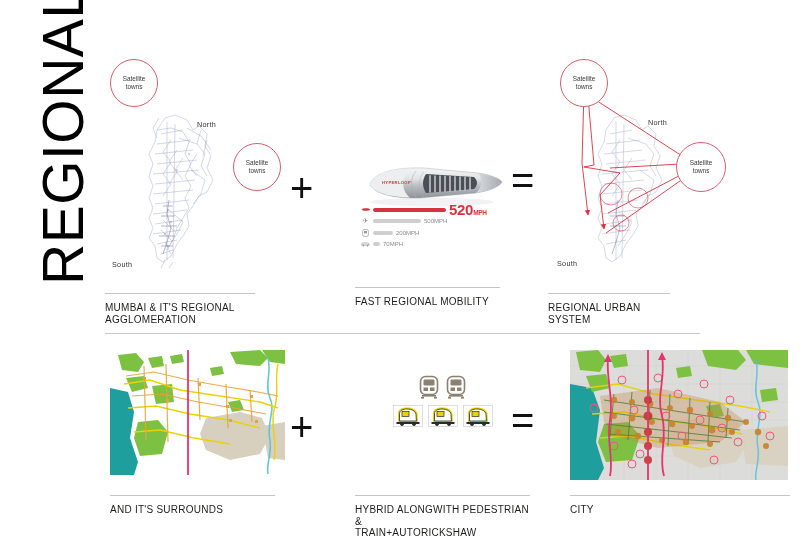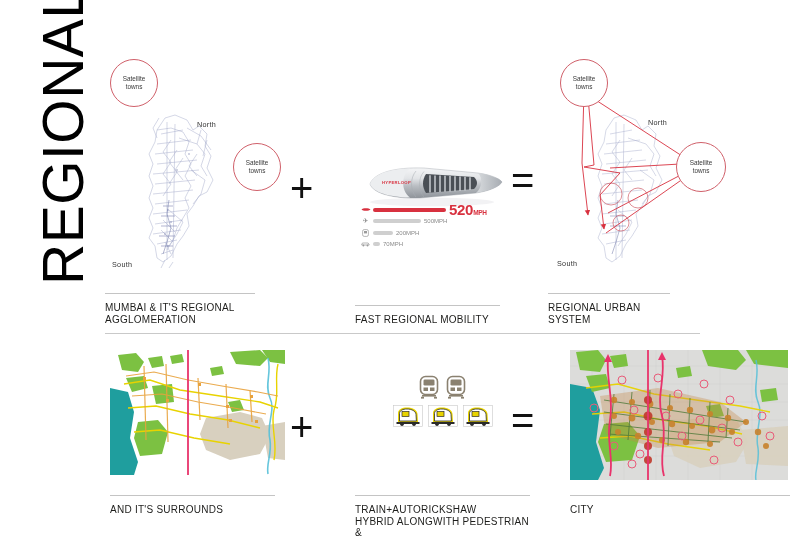--- a/index.html
+++ b/index.html
@@ -236,21 +236,21 @@
             <circle cx="6.5" cy="4.5" r="0.9" fill="#9a9a9a"></circle>
           </svg>
         </div>
         <div class="sp-bar" style="width:7px;background:#cfcfcf;"></div>
         <div class="sp-val">
           <span>70</span><span>MPH</span>
         </div>
       </div>
     </div>
 
-    <div style="position:absolute;left:0;top:250px;width:145px;">
+    <div style="position:absolute;left:0;top:232px;width:145px;">
       <div class="cap-rule"></div>
       <div class="caption">
         <div>FAST REGIONAL MOBILITY</div>
       </div>
     </div>
   </div>
 
   <div class="op op-eq" style="left:511px;top:160px;">=</div>
 
   <div class="cell" id="cell-regional-system" style="left:548px;top:55px;width:230px;height:250px;">
@@ -452,22 +452,22 @@
           <rect x="3.5" y="17" width="23" height="2" fill="#2b2b2b"></rect>
           <circle cx="9" cy="19.2" r="1.8" fill="#2b2b2b"></circle>
           <circle cx="21" cy="19.2" r="1.8" fill="#2b2b2b"></circle>
         </svg>
       </div>
     </div>
 
     <div style="position:absolute;left:0;top:145px;width:175px;">
       <div class="cap-rule"></div>
       <div class="caption">
+        <div>HYBRID ALONGWITH PEDESTRIAN &amp;</div>
         <div>TRAIN+AUTORICKSHAW</div>
-        <div>HYBRID ALONGWITH PEDESTRIAN &amp;</div>
       </div>
     </div>
   </div>
 
   <div class="op op-eq" style="left:511px;top:65px;">=</div>
 
   <div class="cell" id="cell-hyperlocal" style="left:565px;top:15px;width:230px;height:200px;">
 
     <div class="mapbox" style="left:5px;top:0;width:218px;height:130px;">
       <svg width="218" height="130" viewBox="0 0 218 130">

